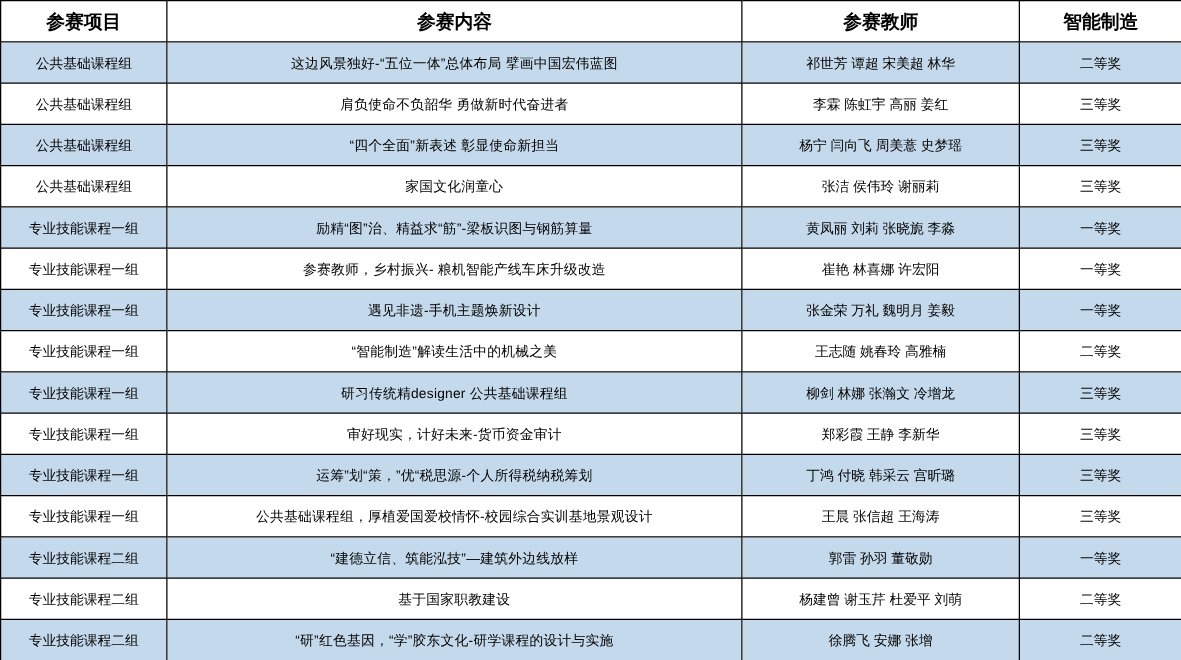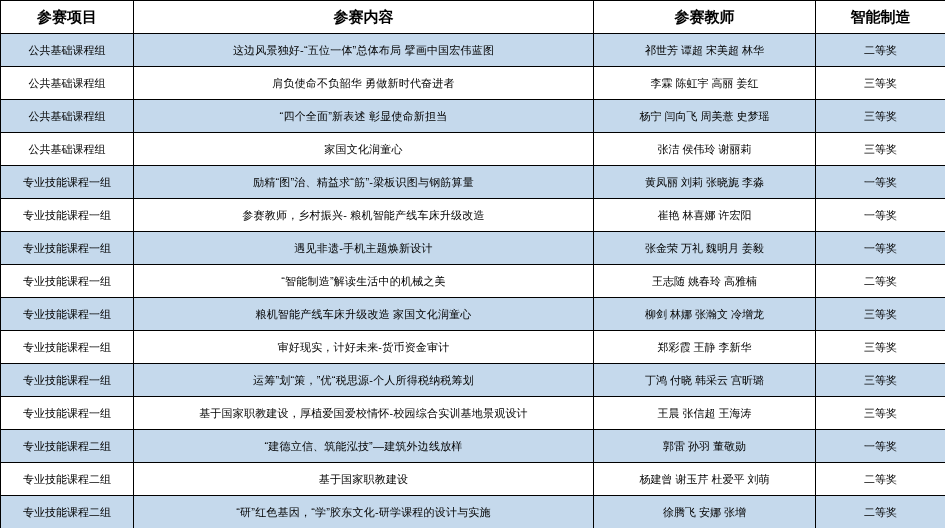--- a/index.html
+++ b/index.html
@@ -117,39 +117,39 @@
         <td>一等奖</td>
       </tr>
       <tr class="plain">
         <td>专业技能课程一组</td>
         <td class="col-content">“智能制造”解读生活中的机械之美</td>
         <td>王志随 姚春玲 高雅楠</td>
         <td>二等奖</td>
       </tr>
       <tr class="shaded">
         <td>专业技能课程一组</td>
-        <td class="col-content">粮机智能产线车床升级改造 家国文化润童心</td>
+        <td class="col-content">研习传统精designer 公共基础课程组</td>
         <td>柳剑 林娜 张瀚文 冷增龙</td>
         <td>三等奖</td>
       </tr>
       <tr class="plain">
         <td>专业技能课程一组</td>
         <td class="col-content">审好现实，计好未来-货币资金审计</td>
         <td>郑彩霞 王静 李新华</td>
         <td>三等奖</td>
       </tr>
       <tr class="shaded">
         <td>专业技能课程一组</td>
         <td class="col-content">运筹”划“策，”优“税思源-个人所得税纳税筹划</td>
         <td>丁鸿 付晓 韩采云 宫昕璐</td>
         <td>三等奖</td>
       </tr>
       <tr class="plain">
         <td>专业技能课程一组</td>
-        <td class="col-content">基于国家职教建设，厚植爱国爱校情怀-校园综合实训基地景观设计</td>
+        <td class="col-content">公共基础课程组，厚植爱国爱校情怀-校园综合实训基地景观设计</td>
         <td>王晨 张信超 王海涛</td>
         <td>三等奖</td>
       </tr>
       <tr class="shaded">
         <td>专业技能课程二组</td>
         <td class="col-content">“建德立信、筑能泓技”—建筑外边线放样</td>
         <td>郭雷 孙羽 董敬勋</td>
         <td>一等奖</td>
       </tr>
       <tr class="plain">

